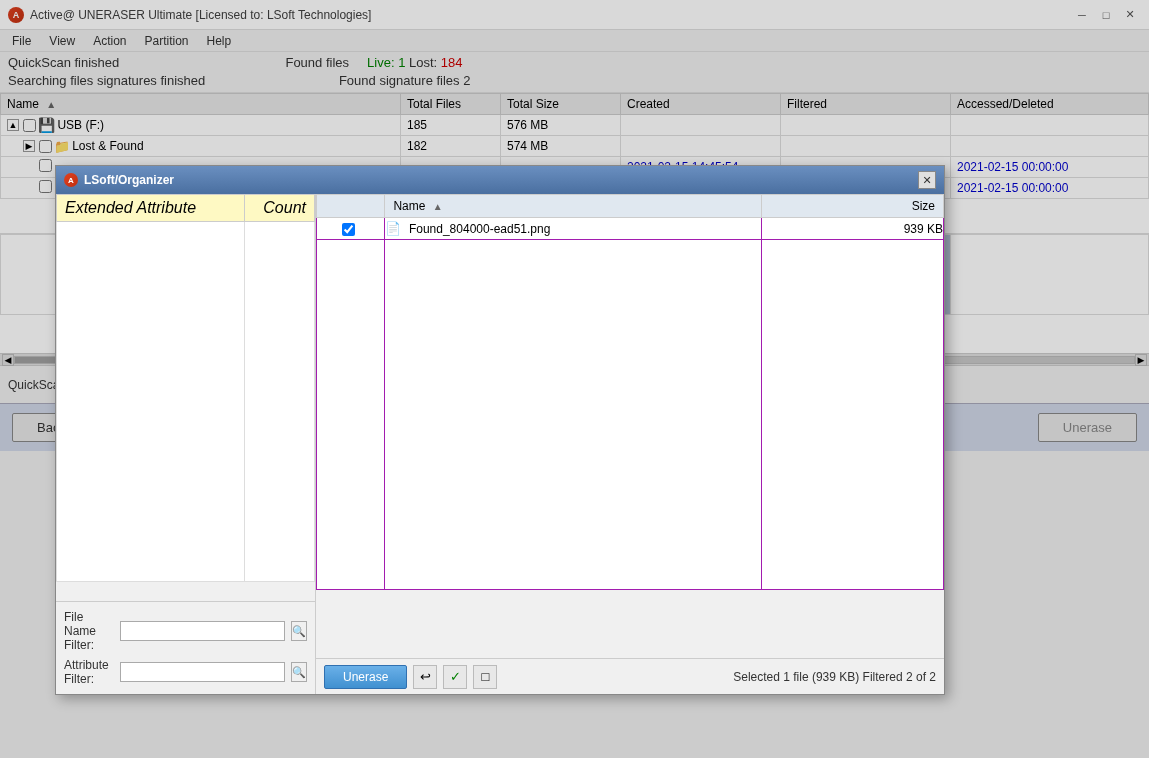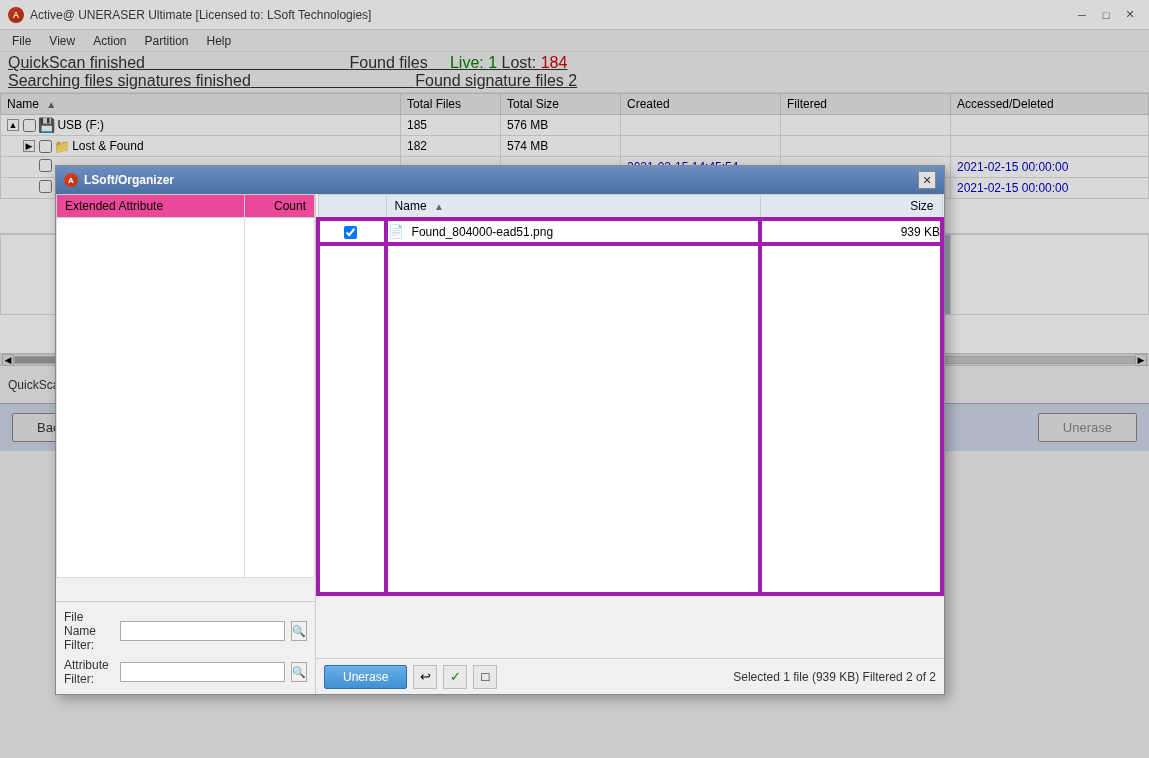--- a/index.html
+++ b/index.html
@@ -78,24 +78,23 @@
       color: #333;
     }
 
     
     .status-bar {
       background: #f0f0f0;
       padding: 2px 8px;
       border-bottom: 1px solid #ddd;
     }
     .status-line {
-      font-size: 16px;
+      font-size: 13px;
       color: #333;
       line-height: 18px;
-      text-decoration: underline;
     }
     .status-live { color: #008000; }
     .status-lost { color: #cc0000; }
 
     
     .file-table {
       width: 100%;
       border-collapse: collapse;
       flex: 1;
     }
@@ -300,26 +299,27 @@
       border-right: 1px solid #ccc;
       display: flex;
       flex-direction: column;
     }
     .attr-table {
       width: 100%;
       border-collapse: collapse;
       flex: 1;
     }
     .attr-table th {
-      background: #ec4899;
+      background: #fef9c3;
       border: 1px solid #ccc;
       padding: 4px 8px;
-      font-size: 12px;
+      font-size: 16px;
       font-weight: normal;
       text-align: left;
+      font-style: italic;
     }
     .attr-table td {
       border: 1px solid #ddd;
       padding: 3px 8px;
       font-size: 12px;
       background: #fff;
     }
     .attr-table .col-name { width: 160px; }
     .attr-table .col-count { width: 60px; text-align: right; }
 
@@ -368,21 +368,21 @@
     }
     .files-table th {
       background: #e0e8f0;
       border: 1px solid #ccc;
       padding: 4px 8px;
       font-size: 12px;
       font-weight: normal;
       text-align: left;
     }
     .files-table td {
-      border: 4px solid #a21caf;
+      border: 1px solid #a21caf;
       padding: 3px 0;
       font-size: 12px;
       background: #fff;
     }
     .files-table .col-name { width: 60%; }
     .files-table .col-size { width: 80px; text-align: right; }
 
     .file-row-checked td { background: #fff; }
     .file-row-unchecked td { background: #fff; }
 

